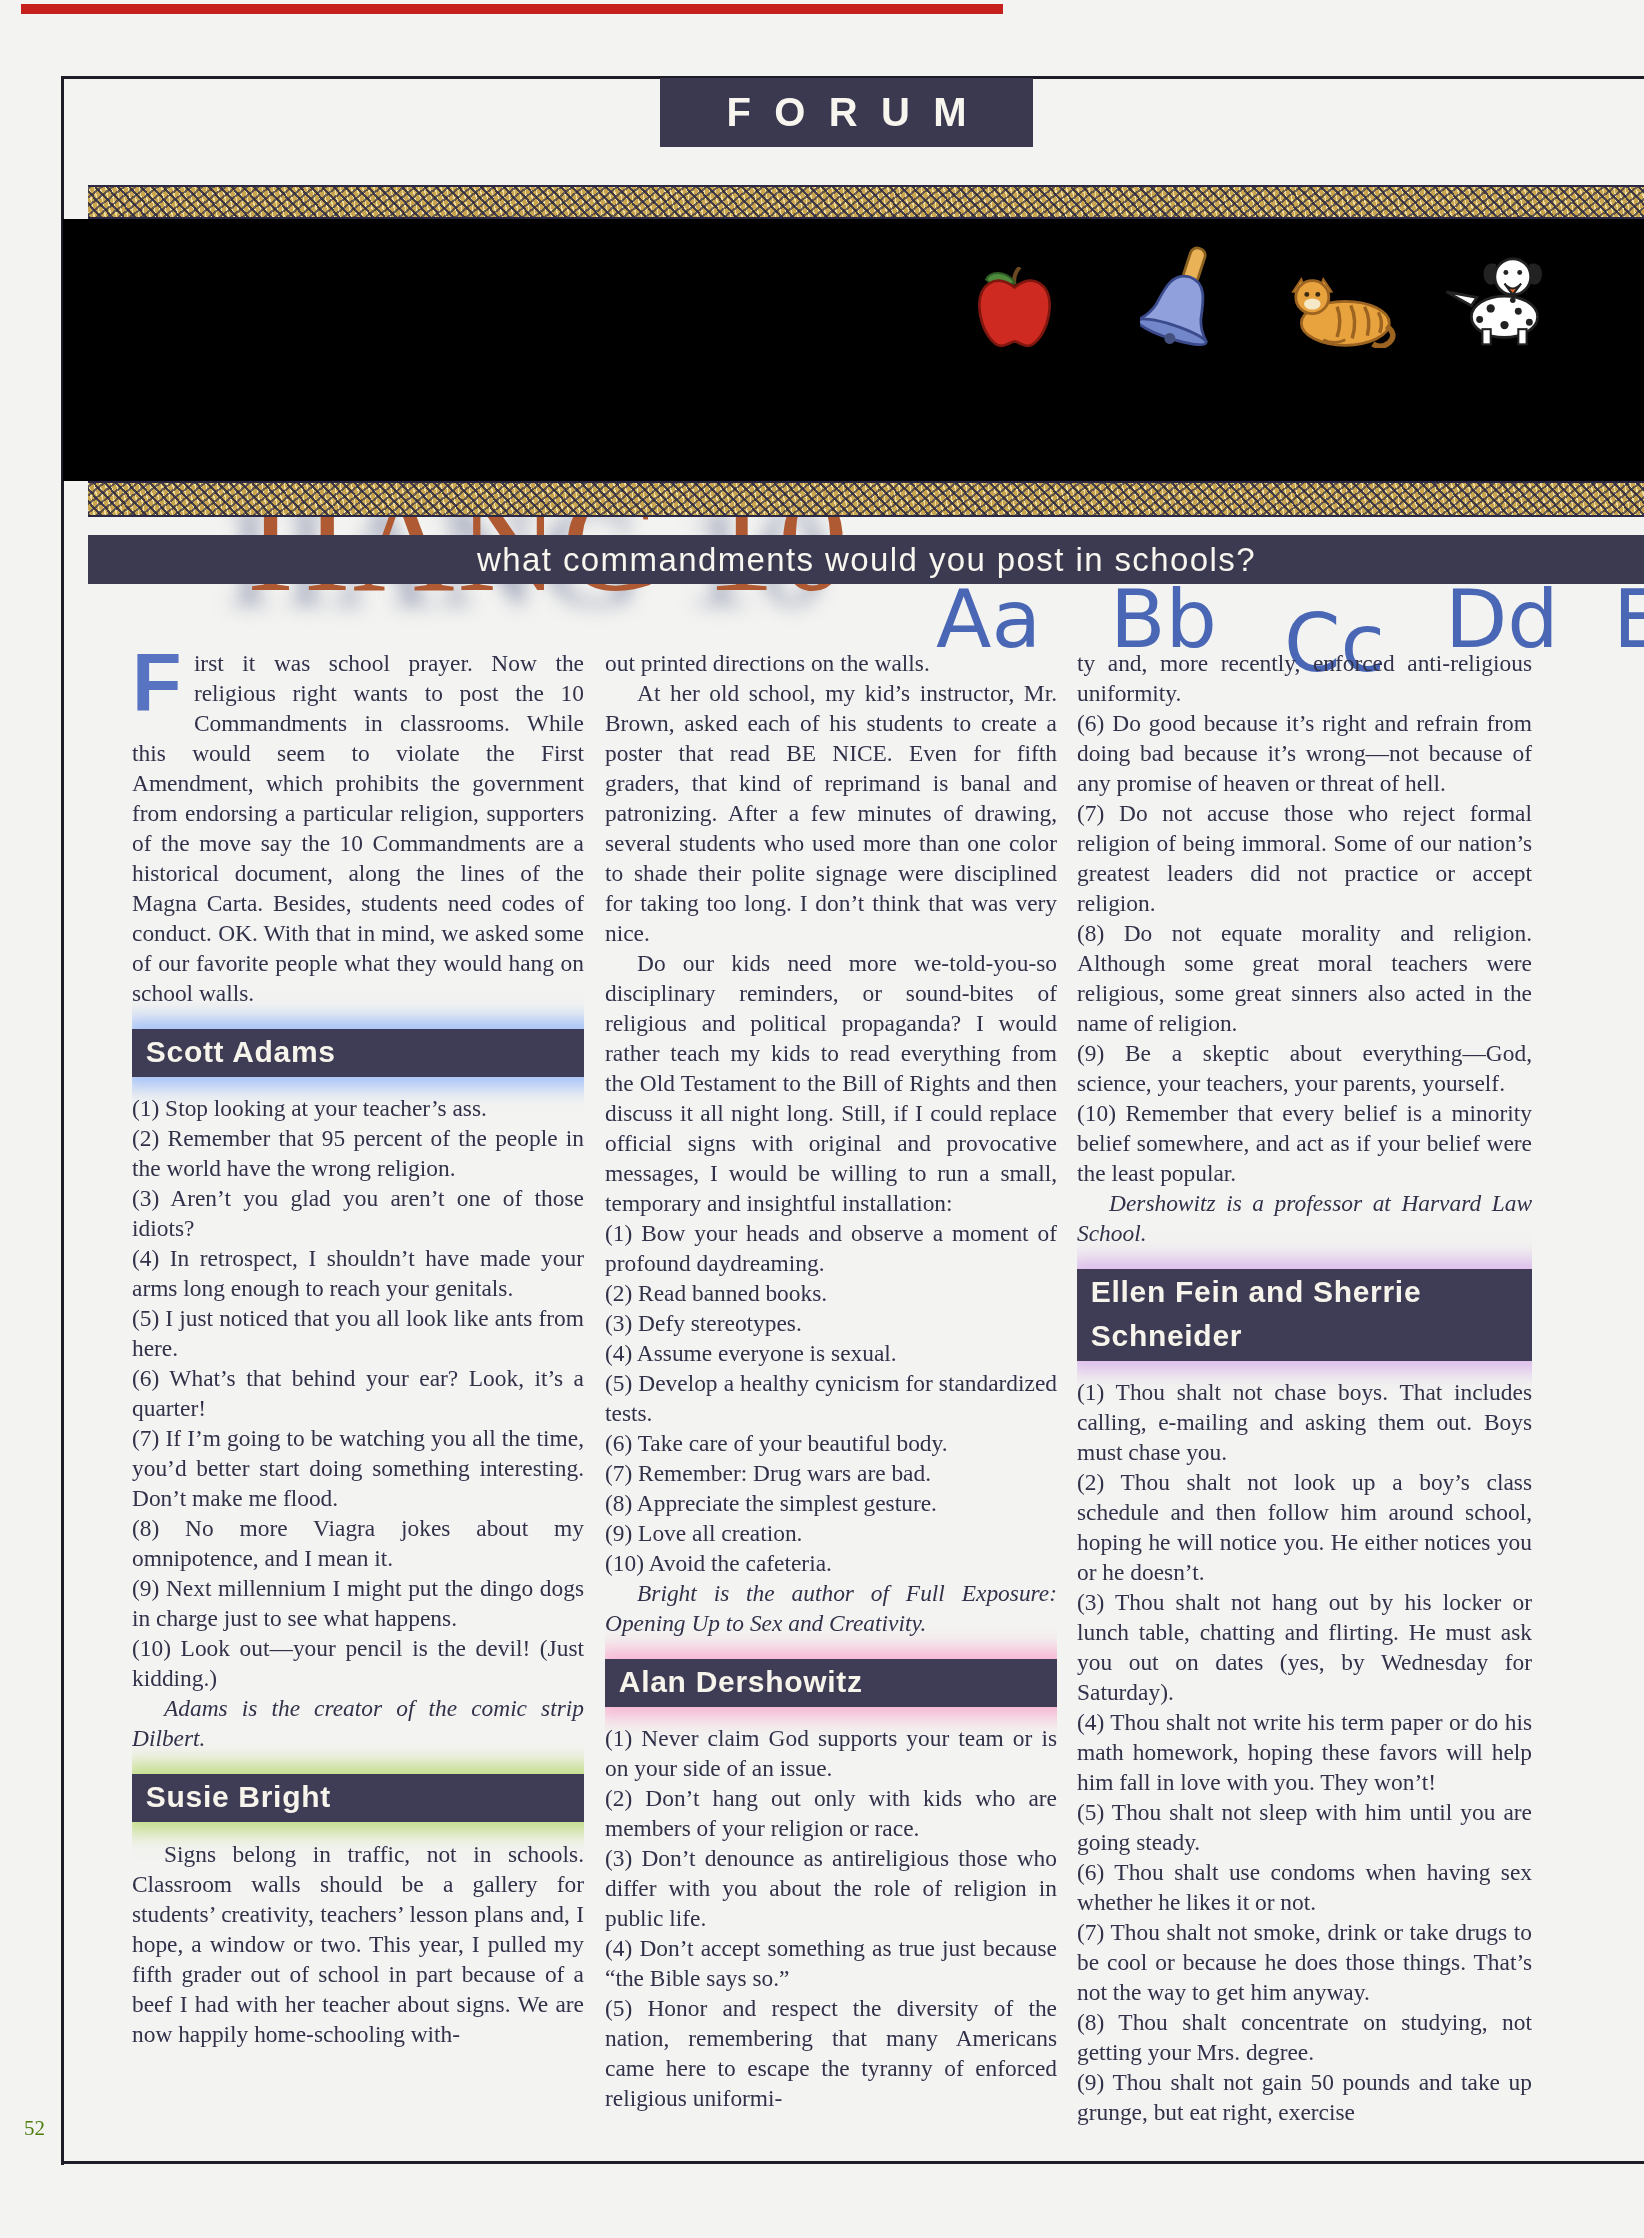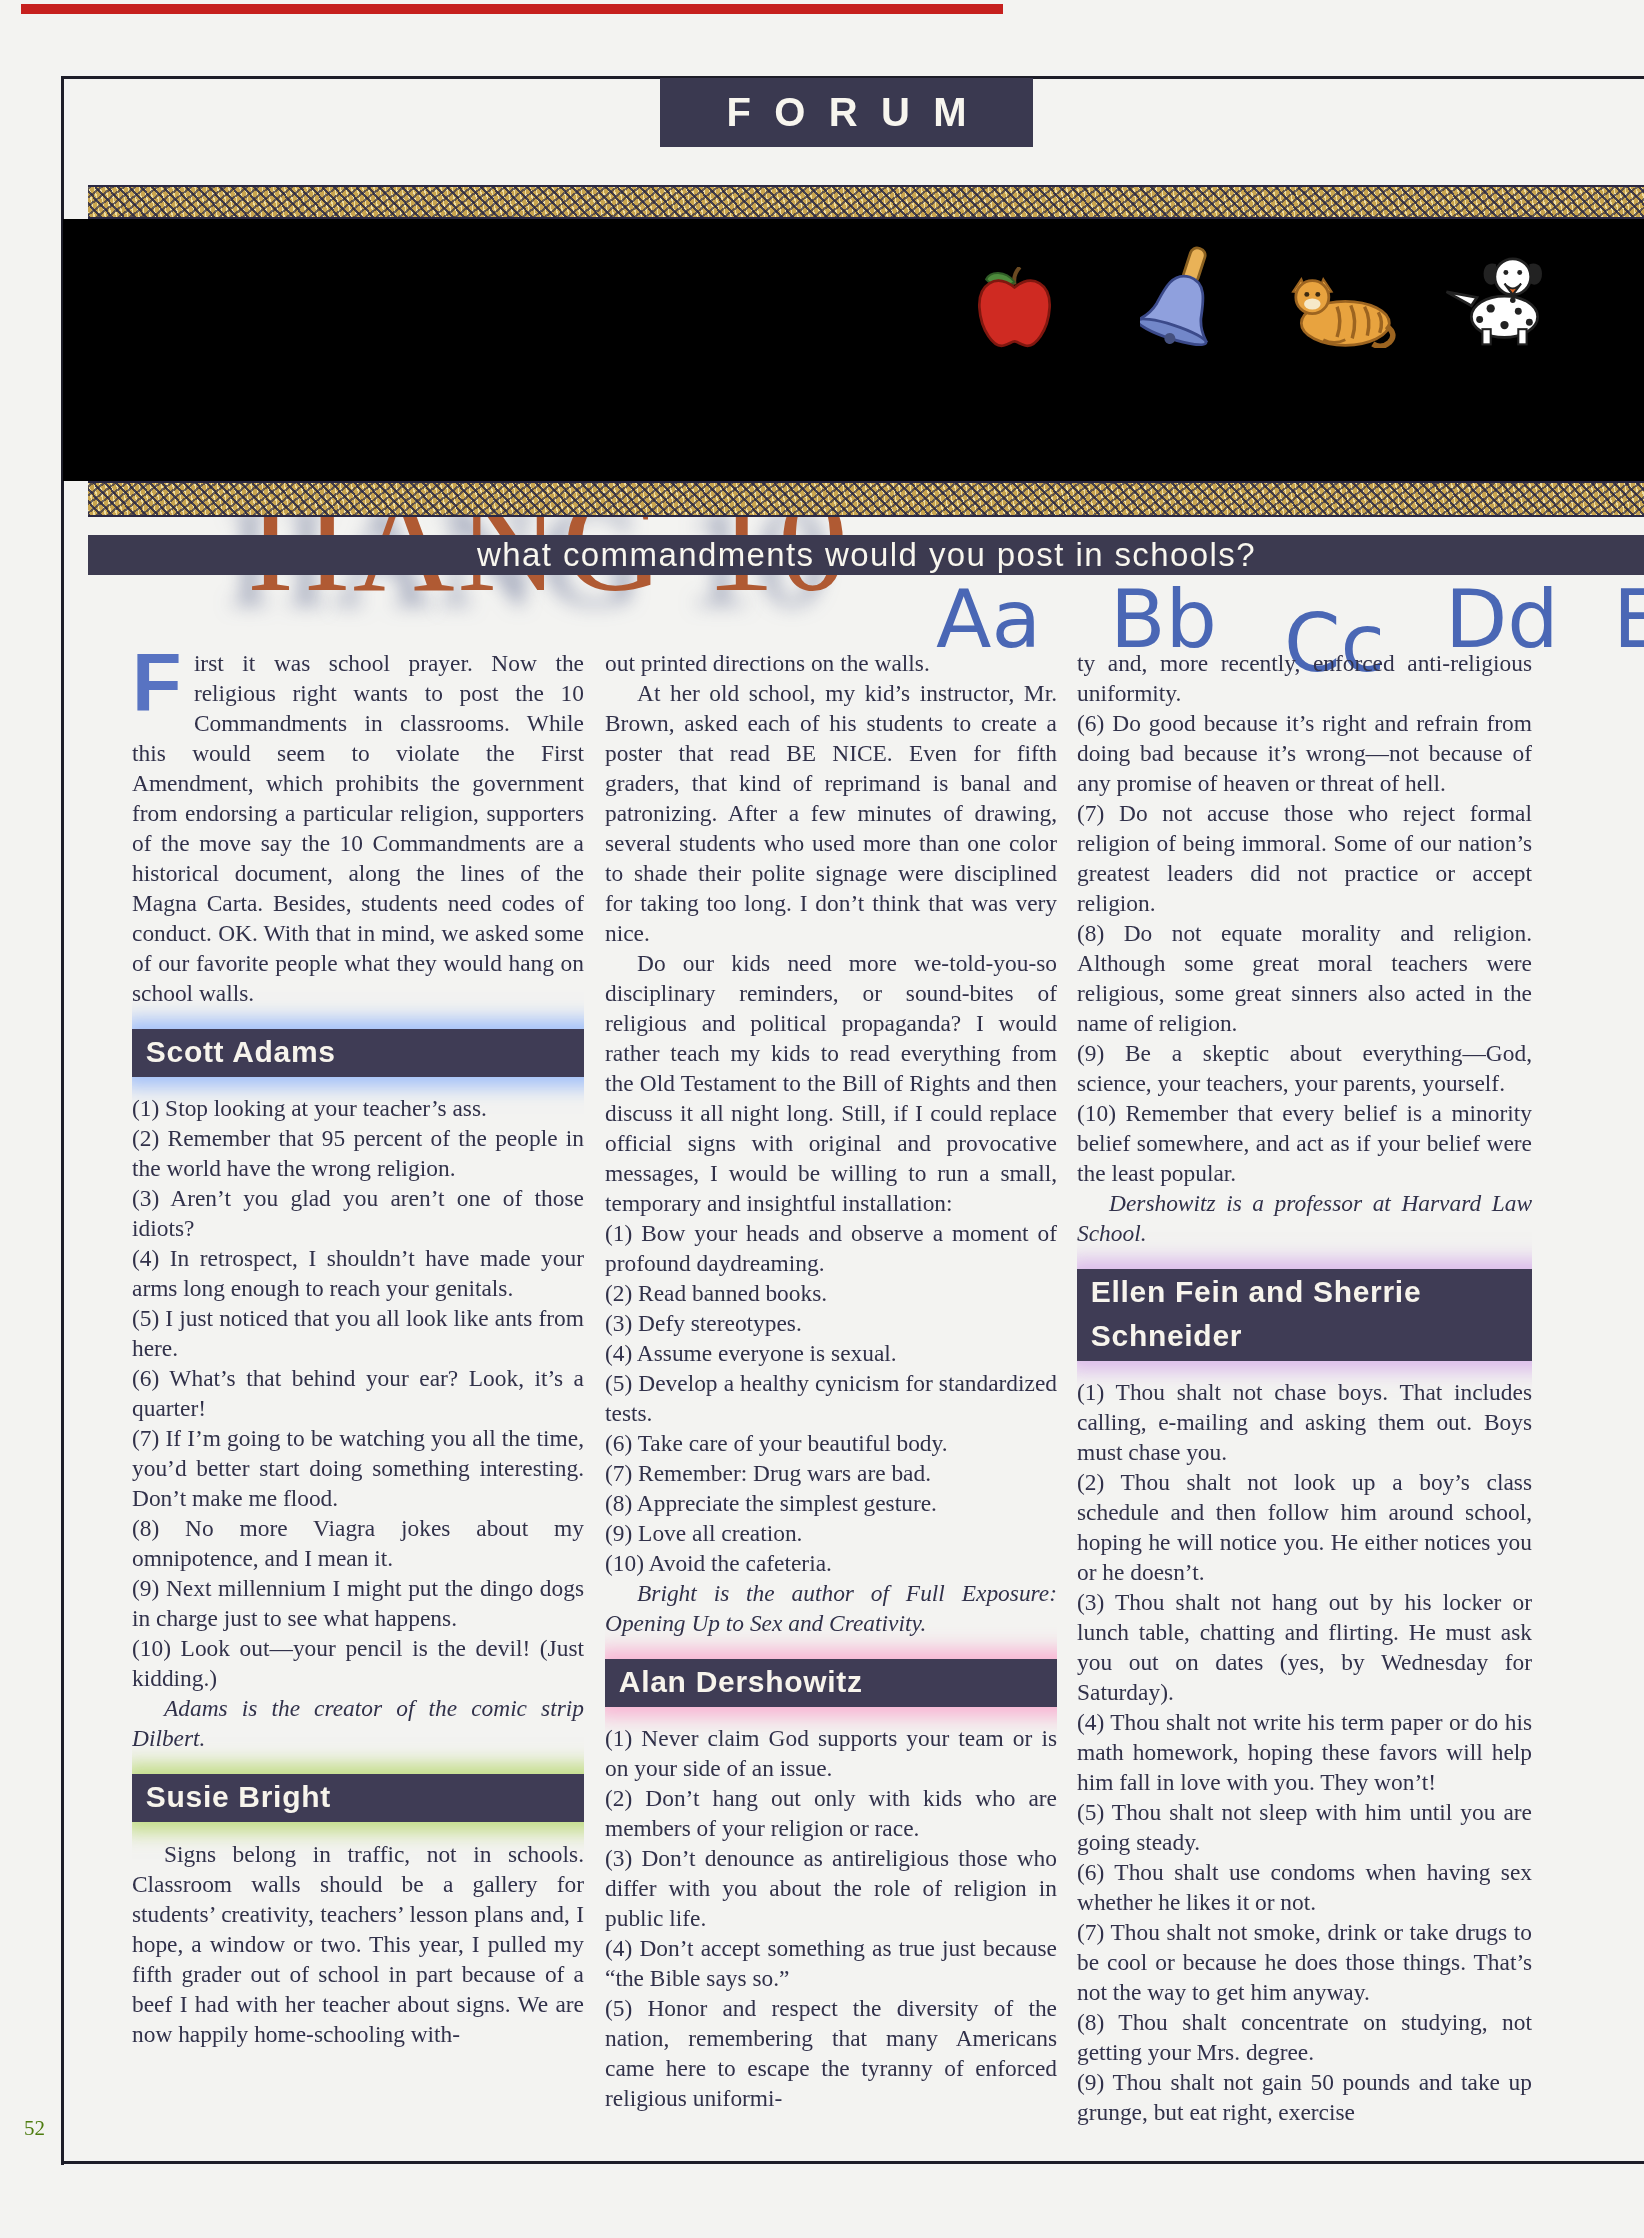--- a/index.html
+++ b/index.html
@@ -33,21 +33,21 @@
   
   .band{position:absolute;left:63px;top:219px;width:1582px;height:262px;background:#000000;}
   .hang-title{position:absolute;left:185px;top:253px;font-size:141px;line-height:1;
               color:#b05a33;letter-spacing:2.8px;font-family:"Liberation Serif",serif;
               text-shadow:-20.7px 15px 18px rgba(105,115,150,.60);}
   .abc{position:absolute;top:360px;font-family:"DejaVu Sans",sans-serif;font-size:81px;
        line-height:1;color:#4a67b5;}
   .icon{position:absolute;}
 
   
-  .qbar{position:absolute;left:88px;top:535px;width:1557px;height:40px;background:#3c3a50;
+  .qbar{position:absolute;left:88px;top:535px;width:1557px;height:49px;background:#3c3a50;
         display:flex;align-items:center;justify-content:center;}
   .qbar span{font-family:"Liberation Sans",sans-serif;font-size:33px;color:#f8f6ee;
              letter-spacing:1.4px;}
 
   
   .col{position:absolute;top:648px;height:1533px;overflow:hidden;
        font-size:23.4px;line-height:30px;text-align:justify;}
   #col1{left:132px;width:452px;}
   #col2{left:605px;width:452px;}
   #col3{left:1077px;width:455px;}

